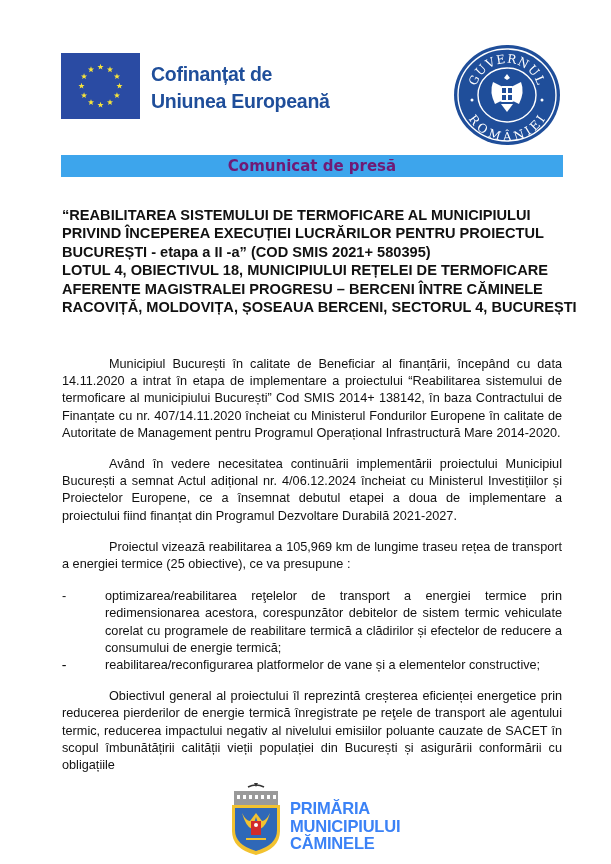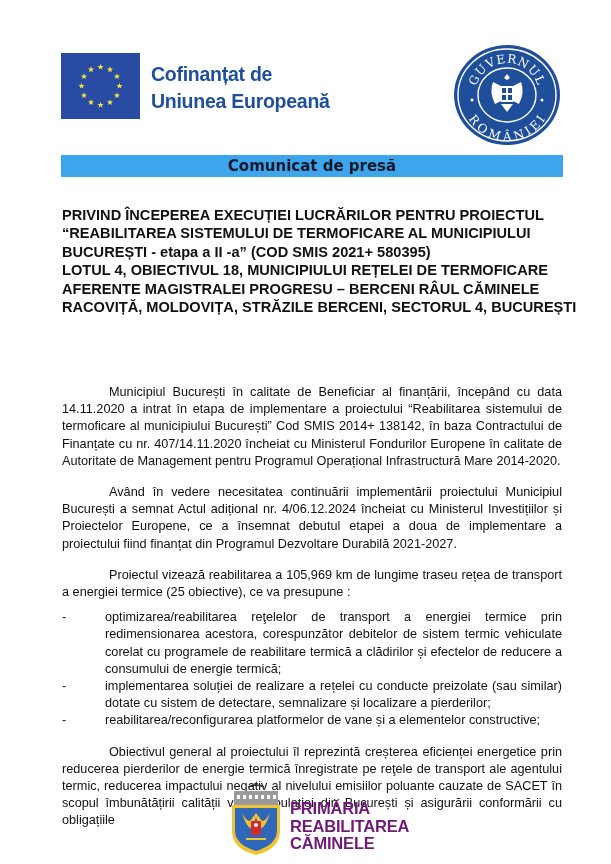--- a/index.html
+++ b/index.html
@@ -1,32 +1,32 @@
 <!DOCTYPE html>
 <html><head>
 <meta charset="utf-8">
 <style>
   html,body{margin:0;padding:0;background:#ffffff;}
   body{width:611px;height:864px;position:relative;overflow:hidden;font-family:"Liberation Sans",sans-serif;color:#000;}
   .eu-flag{position:absolute;left:61px;top:53px;width:79px;height:66px;background:#2a4ba3;}
   .eu-flag svg{position:absolute;left:0;top:0;}
   .eu-text{position:absolute;left:151px;top:60px;color:#1f4e9a;font-family:"Liberation Sans",sans-serif;font-weight:bold;font-size:21px;line-height:27px;letter-spacing:-0.3px;transform:scaleX(0.93);transform-origin:left top;}
   .gov-logo{position:absolute;left:453px;top:44px;width:108px;height:102px;}
-  .press-bar{position:absolute;left:61px;top:155px;width:502px;height:22px;background:#3da5ec;color:#0f172a;text-align:center;font-family:"DejaVu Sans",sans-serif;font-weight:bold;font-size:15px;line-height:22px;}
+  .press-bar{position:absolute;left:61px;top:155px;width:502px;height:22px;background:#3da5ec;color:#701a75;text-align:center;font-family:"DejaVu Sans",sans-serif;font-weight:bold;font-size:15px;line-height:22px;}
   .title{position:absolute;left:62px;top:206px;width:512px;font-weight:bold;font-size:14.6px;line-height:18.4px;color:#111;}
   .title div{white-space:nowrap;}
-  .body{position:absolute;left:62px;top:384px;width:500px;font-size:12.7px;line-height:17.2px;color:#111;}
+  .body{position:absolute;left:62px;top:356px;width:500px;font-size:12.7px;line-height:17.2px;color:#111;}
   .p{text-align:justify;text-indent:47px;margin:0 0 14px 0;}
-  .p.tight{margin-bottom:8px;}
+  .p.tight{margin-bottom:15px;}
   .li{position:relative;padding-left:43px;text-align:justify;}
   .li .dash{position:absolute;left:0;top:0;}
   .li-list{margin-bottom:14px;}
   b{font-weight:normal;}
   .pmb{position:absolute;left:228px;top:783px;}
-  .pmb-text{position:absolute;left:290px;top:800px;color:#701a75;font-weight:bold;font-size:16.5px;line-height:17.5px;letter-spacing:-0.2px;}
+  .pmb-text{position:absolute;left:290px;top:800px;color:#3b82f6;font-weight:bold;font-size:16.5px;line-height:17.5px;letter-spacing:-0.2px;}
 </style>
 </head>
 <body>
 
 <div class="eu-flag">
   <svg width="79" height="66" viewBox="0 0 79 66">
     <g fill="#f7e43a" id="stars">
         <polygon points="39.50,10.80 40.29,12.91 42.54,13.01 40.78,14.42 41.38,16.59 39.50,15.34 37.62,16.59 38.22,14.42 36.46,13.01 38.71,12.91"></polygon>
         <polygon points="49.00,13.35 49.79,15.46 52.04,15.56 50.28,16.96 50.88,19.13 49.00,17.89 47.12,19.13 47.72,16.96 45.96,15.56 48.21,15.46"></polygon>
         <polygon points="55.95,20.30 56.74,22.41 59.00,22.51 57.23,23.92 57.84,26.09 55.95,24.84 54.07,26.09 54.68,23.92 52.91,22.51 55.16,22.41"></polygon>
@@ -77,40 +77,39 @@
     <rect x="49" y="51" width="4" height="5"></rect>
     <rect x="55" y="51" width="4" height="5"></rect>
   </g>
 </svg>
 
 <div class="press-bar">
   <span>Comunicat de presă</span>
 </div>
 
 <div class="title">
+  <div>“REABILITAREA SISTEMULUI DE TERMOFICARE AL MUNICIPIULUI</div>
   <div>PRIVIND ÎNCEPEREA EXECUȚIEI LUCRĂRILOR  PENTRU PROIECTUL</div>
-  <div>“REABILITAREA SISTEMULUI DE TERMOFICARE AL MUNICIPIULUI</div>
   <div>BUCUREȘTI - etapa a II -a” (COD SMIS 2021+ 580395)</div>
   <div>LOTUL 4, OBIECTIVUL 18, MUNICIPIULUI REȚELEI DE TERMOFICARE</div>
-  <div>AFERENTE MAGISTRALEI PROGRESU – BERCENI RÂUL CĂMINELE</div>
-  <div>RACOVIȚĂ, MOLDOVIȚA, STRĂZILE BERCENI, SECTORUL 4, BUCUREȘTI</div>
+  <div>AFERENTE MAGISTRALEI PROGRESU – BERCENI ÎNTRE CĂMINELE</div>
+  <div>RACOVIȚĂ, MOLDOVIȚA, ȘOSEAUA BERCENI, SECTORUL 4, BUCUREȘTI</div>
 </div>
 
 <div class="body">
   <p class="p">Municipiul București în calitate de Beneficiar al finanțării, începând cu data 14.11.2020 a intrat în etapa de implementare a proiectului “Reabilitarea sistemului de termoficare al municipiului București” Cod SMIS 2014+ 138142, în baza Contractului de Finanțate cu nr. 407/14.11.2020 încheiat cu Ministerul Fondurilor Europene în calitate de Autoritate de Management pentru Programul  Operațional Infrastructură Mare 2014-2020.</p>
   <p class="p">Având în vedere necesitatea continuării implementării proiectului Municipiul București a semnat Actul adițional nr. 4/06.12.2024 încheiat cu Ministerul Investițiilor și Proiectelor Europene, ce a însemnat debutul etapei a doua de implementare a proiectului fiind finanțat din Programul Dezvoltare Durabilă 2021-2027.</p>
   <p class="p tight">Proiectul vizează reabilitarea a 105,969 km de lungime traseu rețea de transport a energiei termice (25 obiective), ce va presupune :</p>
   <div class="li-list">
     <div class="li">
       <span class="dash">-</span>
       <span>optimizarea/reabilitarea reţelelor de transport a energiei termice prin redimensionarea acestora, corespunzător debitelor de sistem termic vehiculate corelat cu programele de reabilitare termică a clădirilor și efectelor de reducere a consumului de energie termică;</span>
     </div>
     <div class="li">
       <span class="dash">-</span>
-      <span>implementarea soluției de realizare a rețelei cu conducte preizolate (sau similar) dotate cu sistem de detectare, semnalizare și localizare a pierderilor;</span>
     </div>
     <div class="li">
       <span class="dash">-</span>
       <span>reabilitarea/reconfigurarea platformelor de vane și a elementelor constructive;</span>
     </div>
   </div>
   <p class="p"><b>Obiectivul general al proiectului</b><span> îl reprezintă creșterea eficienței energetice prin reducerea pierderilor de energie termică înregistrate pe reţele de transport ale agentului termic, reducerea impactului negativ al nivelului emisiilor poluante cauzate de SACET în scopul îmbunătățirii calității vieții populației din București  și asigurării conformării cu obligațiile</span></p>
 </div>
 
 <svg class="pmb" width="56" height="72" viewBox="0 0 56 72">
@@ -128,15 +127,15 @@
     </g>
   <path d="M4 22 h48 v26 q0 18 -24 24 q-24 -6 -24 -24 z" fill="#f2c230"></path>
   <path d="M7 25 h42 v22 q0 15 -21 21 q-21 -6 -21 -21 z" fill="#2f68b8"></path>
   <path d="M14 30 q4 14 10 16 l4 -12 l4 12 q6 -2 10 -16 q-4 8 -8 8 l-6 -8 l-6 8 q-4 0 -8 -8 z" fill="#f2c230"></path>
   <rect x="23" y="38" width="10" height="14" fill="#d12b2b"></rect>
   <circle cx="28" cy="42" r="2" fill="#fff"></circle>
   <path d="M18 56 h20" stroke="#f2c230" stroke-width="2"></path>
 </svg>
 <div class="pmb-text">
   <div>PRIMĂRIA</div>
-  <div>REABILITAREA</div>
+  <div>MUNICIPIULUI</div>
   <div>CĂMINELE</div>
 </div>
 
 </body></html>

